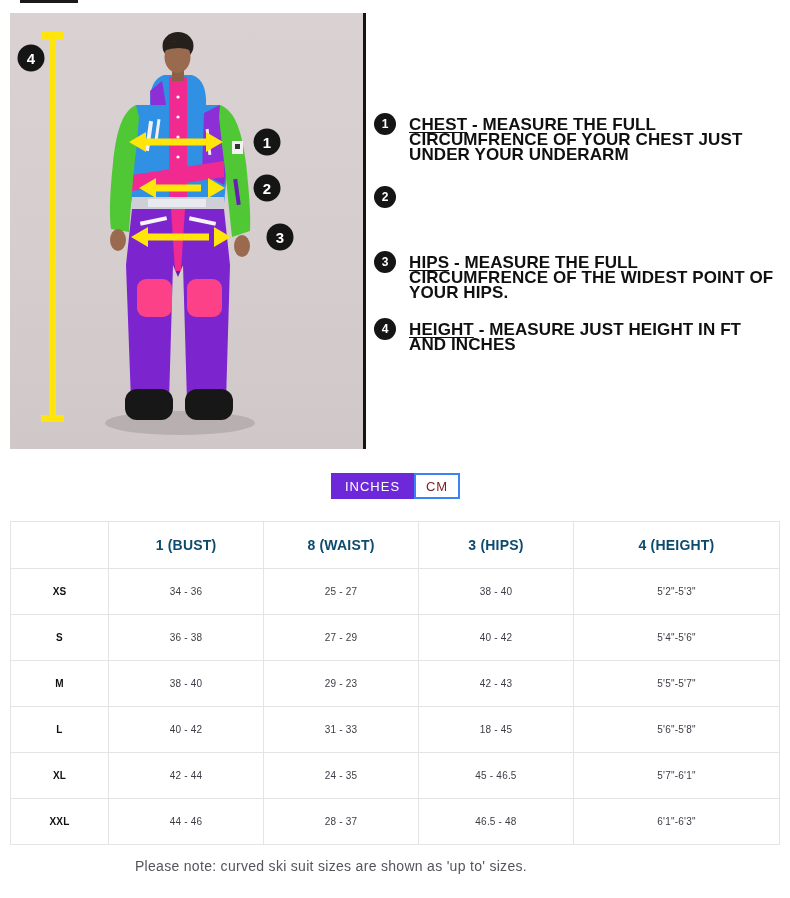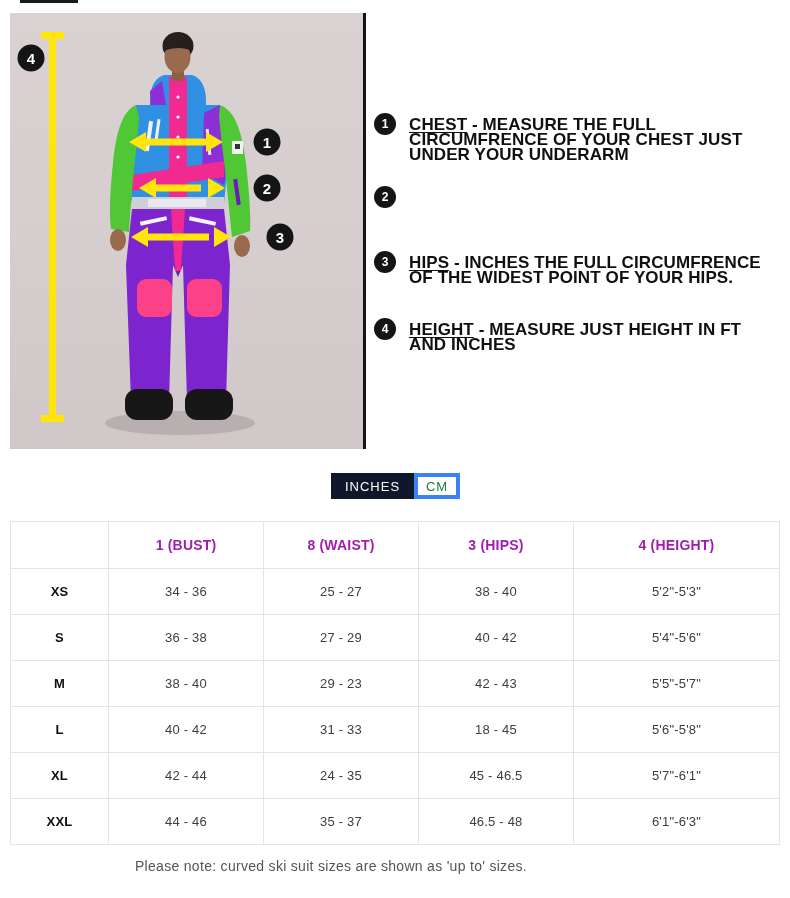--- a/index.html
+++ b/index.html
@@ -21,29 +21,29 @@
     flex:0 0 22px;display:flex;align-items:center;justify-content:center;
     font-size:12px;font-weight:700;}
   .itext{margin:0 0 0 13px;padding-top:4px;width:370px;font-size:17px;font-weight:700;
     line-height:15px;letter-spacing:.1px;color:#101010;}
   .ilabel{text-decoration:underline;text-underline-offset:2px;}
 
   
   .toggle{left:331px;top:473px;display:flex;}
   .tbtn{height:26px;box-sizing:border-box;display:flex;align-items:center;justify-content:center;
     font-size:13px;letter-spacing:1px;cursor:pointer;}
-  .tbtn.active{width:83px;background:#0f172a;color:#ffffff;}
-  .tbtn.inactive{width:46px;background:#ffffff;color:#15803d;border:4px solid #3b82f6;}
+  .tbtn.active{width:83px;background:#6d28d9;color:#ffffff;}
+  .tbtn.inactive{width:46px;background:#ffffff;color:#7f1d1d;border:2px solid #3b82f6;}
 
   
   .sizes{left:10px;top:521px;width:769px;border-collapse:collapse;table-layout:fixed;}
   .sizes th,.sizes td{border:1px solid #e4e4e4;text-align:center;vertical-align:middle;
     padding:0;letter-spacing:.2px;}
-  .sizes th{height:46px;font-size:14px;font-weight:700;color:#a21caf;}
-  .sizes td{height:45px;font-size:13px;color:#3c3c46;}
+  .sizes th{height:46px;font-size:14px;font-weight:700;color:#0c4a6e;}
+  .sizes td{height:45px;font-size:10px;color:#3c3c46;}
   .sizes td.size{font-weight:700;color:#101014;}
 
   
   .note{left:0;top:858px;width:662px;text-align:center;font-size:14px;
     letter-spacing:.3px;color:#54545c;}
 </style>
 </head>
 <body>
 
 <div class="abs top-dash"></div>
@@ -151,21 +151,21 @@
 </div>
 <div class="instr" style="top:186px">
   <div class="icircle">
       <span>2</span>
     </div>
 </div>
 <div class="instr" style="top:251px">
   <div class="icircle">
       <span>3</span>
     </div>
-  <p class="itext"><span class="ilabel">HIPS</span><span> - </span><span>INCHES THE FULL CIRCUMFRENCE OF THE WIDEST POINT OF YOUR HIPS.</span></p>
+  <p class="itext"><span class="ilabel">HIPS</span><span> - </span><span>MEASURE THE FULL CIRCUMFRENCE OF THE WIDEST POINT OF YOUR HIPS.</span></p>
 </div>
 <div class="instr" style="top:318px">
   <div class="icircle">
       <span>4</span>
     </div>
   <p class="itext"><span class="ilabel">HEIGHT</span><span> - </span><span>MEASURE JUST HEIGHT IN FT AND INCHES</span></p>
 </div>
 
 <div class="abs toggle">
   <div class="tbtn active">INCHES</div>
@@ -221,20 +221,20 @@
     <tr>
       <td class="size">XL</td>
       <td>42 - 44</td>
       <td>24 - 35</td>
       <td>45 - 46.5</td>
       <td>5'7"-6'1"</td>
     </tr>
     <tr>
       <td class="size">XXL</td>
       <td>44 - 46</td>
-      <td>35 - 37</td>
+      <td>28 - 37</td>
       <td>46.5 - 48</td>
       <td>6'1"-6'3"</td>
     </tr>
   </tbody>
 </table>
 
 <div class="abs note">Please note: curved ski suit sizes are shown as 'up to' sizes.</div>
 
 </body></html>

